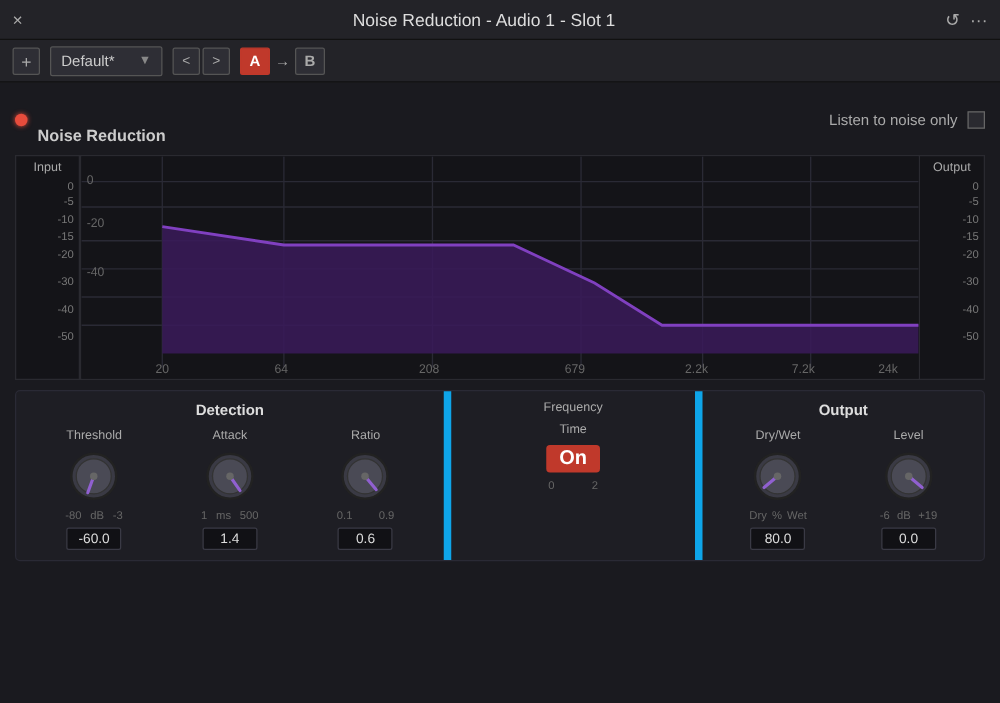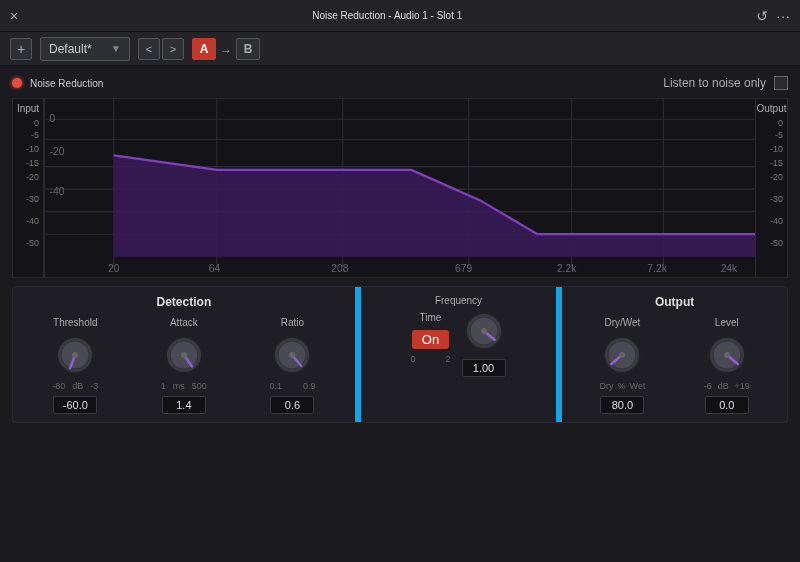--- a/index.html
+++ b/index.html
@@ -17,21 +17,21 @@
     .title-bar {
       display: flex;
       align-items: center;
       justify-content: space-between;
       background: #232328;
       height: 32px;
       padding: 0 10px;
       border-bottom: 1px solid #111;
     }
     .title-bar-center {
-      font-size: 10px;
+      font-size: 14px;
       color: #ddd;
       font-weight: normal;
     }
     .title-bar-icons {
       display: flex;
       gap: 8px;
       align-items: center;
     }
     .title-bar-left { display: flex; align-items: center; }
     .tb-icon { color: #aaa; font-size: 14px; cursor: pointer; }
@@ -111,23 +111,24 @@
     .plugin-header-left {
       display: flex; align-items: center; gap: 8px;
     }
     .power-dot {
       width: 10px; height: 10px;
       border-radius: 50%;
       background: #e74c3c;
       box-shadow: 0 0 4px #e74c3c;
     }
     .plugin-title {
-      font-size: 10px;
+      font-size: 13px;
       color: #ccc;
-      font-weight: 400;
+      font-weight: 700;
+      margin-top: 25px;
     }
     .listen-noise {
       display: flex; align-items: center; gap: 8px;
       font-size: 12px; color: #aaa;
     }
     .checkbox-sq {
       width: 14px; height: 14px;
       border: 1px solid #666;
       background: #2a2a30;
     }
@@ -240,39 +241,39 @@
       text-align: center;
       min-width: 44px;
       margin-top: 3px;
     }
 
     
     .on-btn {
       background: #c0392b;
       border-radius: 3px;
       padding: 2px 10px;
-      font-size: 13px;
+      font-size: 16px;
       color: white;
-      font-weight: normal;
+      font-weight: bold;
       text-align: center;
       margin: 4px 0 2px 0;
       cursor: pointer;
       display: inline-block;
     }
 
     
     .sub-label {
       font-size: 10px; color: #aaa; text-align: center; margin-bottom: 1px;
     }
 
     
     .left-meter-wrap, .right-meter-wrap {
       display: flex;
       flex-direction: column;
-      width: 32px;
+      width: 52px;
       height: 180px;
       position: relative;
       background: #141418;
       border: 1px solid #2a2a30;
     }
     .meter-title-row {
       font-size: 10px; color: #aaa; text-align: center;
       padding-top: 4px; padding-bottom: 2px;
     }
     .meter-scale {
@@ -463,29 +464,20 @@
 
           <div class="knob-col" style="margin-top:4px;">
             <div class="sub-label">Time</div>
             <div class="on-btn">On</div>
             <div class="knob-range" style="justify-content:space-between; width:40px;">
               <span>0</span>
               <span>2</span>
             </div>
           </div>
 
-          <div class="knob-col">
-            <svg width="46" height="46" viewBox="0 0 46 46">
-              <circle cx="23" cy="23" r="18" fill="#3a3a44" stroke="#222" stroke-width="2"></circle>
-              <circle cx="23" cy="23" r="14" fill="#4a4a55" stroke="#333" stroke-width="1"></circle>
-              <path d="M23 23 L23 9" stroke="#9060d0" stroke-width="2.5" stroke-linecap="round" transform="rotate(130, 23, 23)"></path>
-              <circle cx="23" cy="23" r="3" fill="#666"></circle>
-            </svg>
-            <div class="knob-value">1.00</div>
-          </div>
         </div>
       </div>
     </div>
 
     <div class="ctrl-group output">
       <div class="ctrl-group-title">Output</div>
       <div class="knob-row">
 
         <div class="knob-col">
           <div class="knob-label">Dry/Wet</div>

